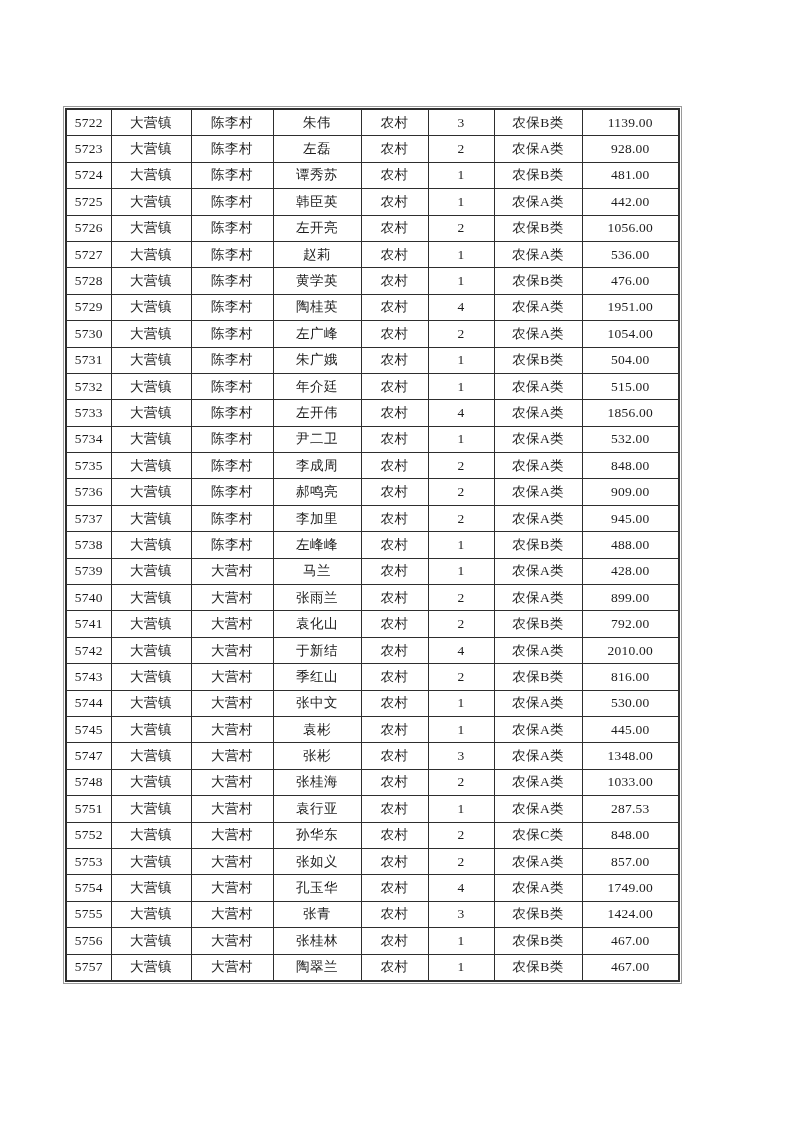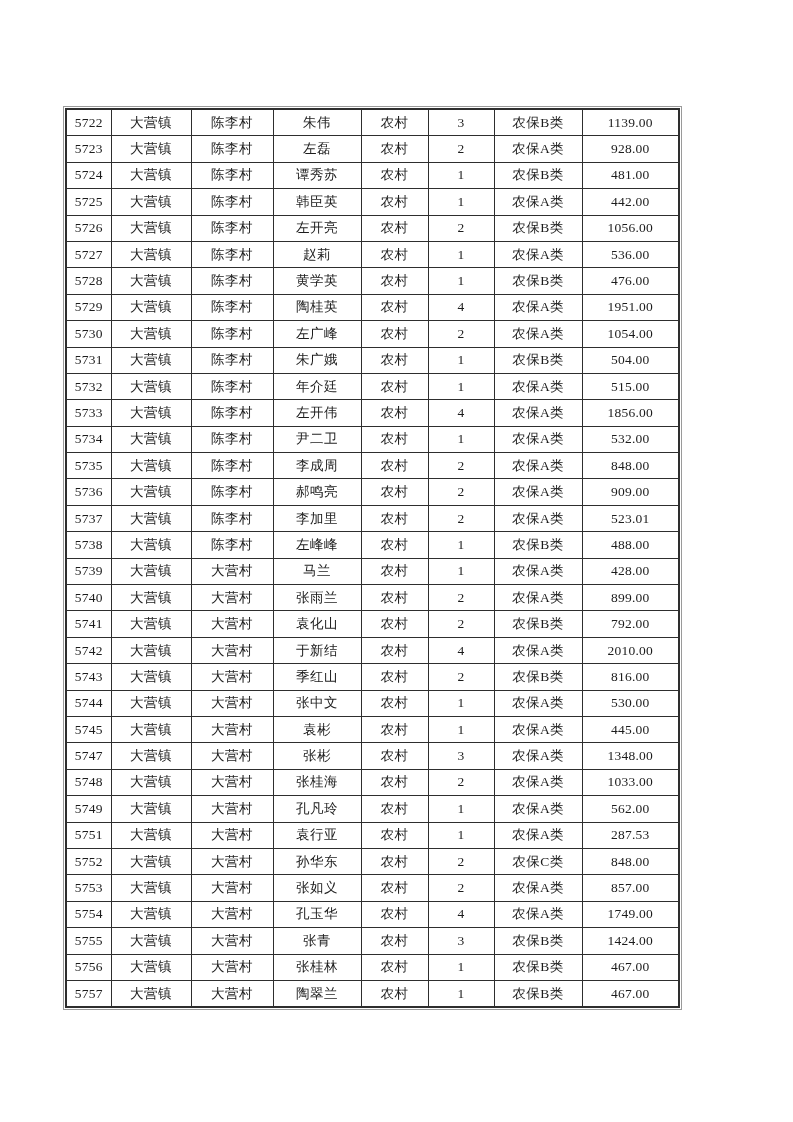--- a/index.html
+++ b/index.html
@@ -210,21 +210,21 @@
           <td class="num">909.00</td>
         </tr>
         <tr>
           <td class="num">5737</td>
           <td>大营镇</td>
           <td>陈李村</td>
           <td>李加里</td>
           <td>农村</td>
           <td class="num">2</td>
           <td>农保A类</td>
-          <td class="num">523.01</td>
+          <td class="num">945.00</td>
         </tr>
         <tr>
           <td class="num">5738</td>
           <td>大营镇</td>
           <td>陈李村</td>
           <td>左峰峰</td>
           <td>农村</td>
           <td class="num">1</td>
           <td>农保B类</td>
           <td class="num">488.00</td>
@@ -311,30 +311,20 @@
         </tr>
         <tr>
           <td class="num">5748</td>
           <td>大营镇</td>
           <td>大营村</td>
           <td>张桂海</td>
           <td>农村</td>
           <td class="num">2</td>
           <td>农保A类</td>
           <td class="num">1033.00</td>
-        </tr>
-        <tr>
-          <td class="num">5749</td>
-          <td>大营镇</td>
-          <td>大营村</td>
-          <td>孔凡玲</td>
-          <td>农村</td>
-          <td class="num">1</td>
-          <td>农保A类</td>
-          <td class="num">562.00</td>
         </tr>
         <tr>
           <td class="num">5751</td>
           <td>大营镇</td>
           <td>大营村</td>
           <td>袁行亚</td>
           <td>农村</td>
           <td class="num">1</td>
           <td>农保A类</td>
           <td class="num">287.53</td>

